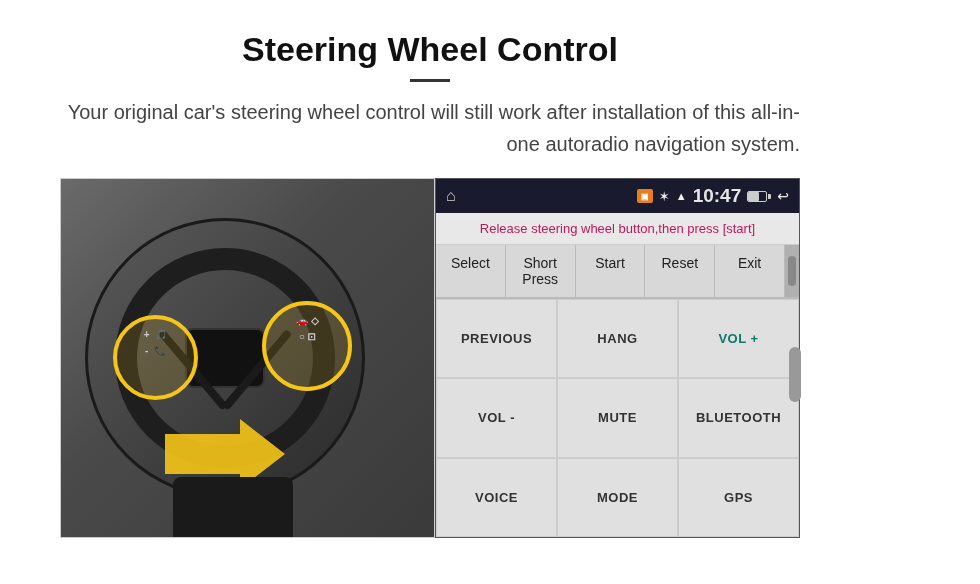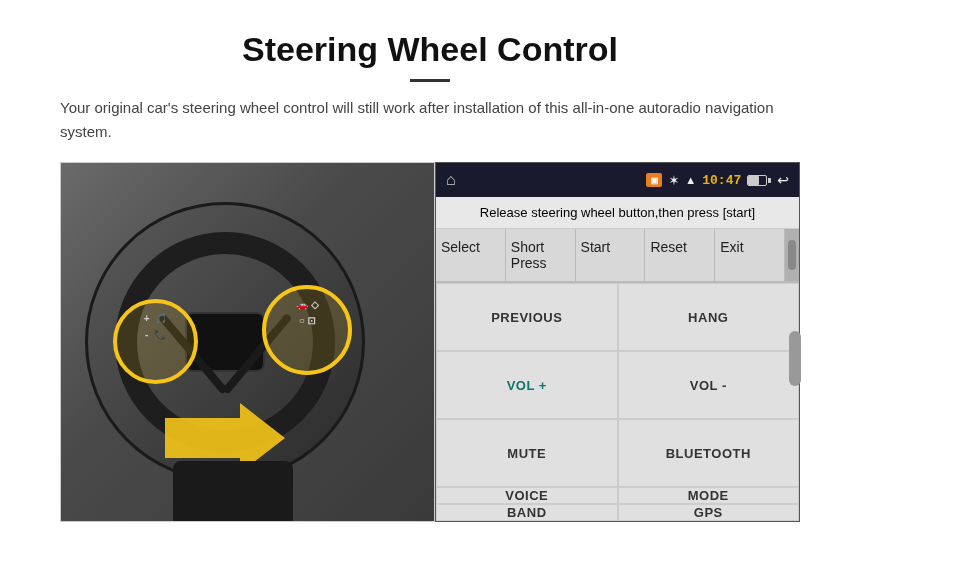--- a/index.html
+++ b/index.html
@@ -29,24 +29,24 @@
     }
 
     .title-divider {
       width: 40px;
       height: 3px;
       background: #333;
       margin: 0 auto 14px auto;
     }
 
     .subtitle {
-      font-size: 15px;
+      font-size: 20px;
       color: #444;
       line-height: 1.6;
-      text-align: left;
+      text-align: right;
     }
 
     .content-row {
       display: flex;
       flex-direction: row;
       align-items: flex-start;
       gap: 0;
       margin-top: 18px;
     }
 
@@ -143,24 +143,23 @@
       background: #e67e22;
       width: 16px;
       height: 14px;
       border-radius: 2px;
       display: inline-flex;
       align-items: center;
       justify-content: center;
     }
 
     .status-time {
-      font-size: 13px;
+      font-size: 19px;
       font-weight: bold;
-      color: #eab308;
-      font-family: Liberation Mono, monospace;
+      color: #e5e5e5;
     }
 
     .status-battery {
       display: flex;
       align-items: center;
     }
 
     .battery-body {
       width: 20px;
       height: 11px;
@@ -183,53 +182,54 @@
       background: #ccc;
       border-radius: 0 1px 1px 0;
     }
 
     
     .instruction-bar {
       background: #e8e8e8;
       text-align: center;
       padding: 8px 10px;
       font-size: 13px;
-      color: #000000;
+      color: #be185d;
       border-bottom: 1px solid #ccc;
     }
 
     
     .control-buttons {
       background: #d0d0d0;
       display: flex;
       align-items: stretch;
       border-bottom: 1px solid #bbb;
     }
 
     .ctrl-btn {
       flex: 1;
       padding: 10px 5px;
+      text-align: center;
       font-size: 14px;
       color: #222;
       cursor: pointer;
       border-right: 1px solid #bbb;
       background: #d8d8d8;
       font-weight: 500;
       position: relative;
     }
 
     .ctrl-btn:last-child {
       border-right: none;
     }
 
     
     .function-grid {
       flex: 1;
       display: grid;
-      grid-template-columns: 1fr 1fr;
+      grid-template-columns: 1fr 1fr 1fr;
       grid-template-rows: 1fr 1fr 1fr;
       border-top: 1px solid #bbb;
       position: relative;
     }
 
     .grid-cell {
       border: 1px solid #ccc;
       display: flex;
       align-items: center;
       justify-content: center;
@@ -346,21 +346,20 @@
         <div class="grid-cell">PREVIOUS</div>
         <div class="grid-cell">HANG</div>
         <div class="grid-cell highlighted">VOL +</div>
         <div class="grid-cell">VOL -</div>
 
         <div class="grid-cell">MUTE</div>
         <div class="grid-cell">BLUETOOTH</div>
         <div class="grid-cell">VOICE</div>
 
         <div class="grid-cell">MODE</div>
-        <div class="grid-cell">BAND</div>
         <div class="grid-cell">GPS</div>
 
         <div style="position:absolute;right:-2px;top:20%;width:12px;height:55px;background:#999;border-radius:6px;cursor:pointer;"></div>
       </div>
 
     </div>
 
   </div>
 </div>
 

